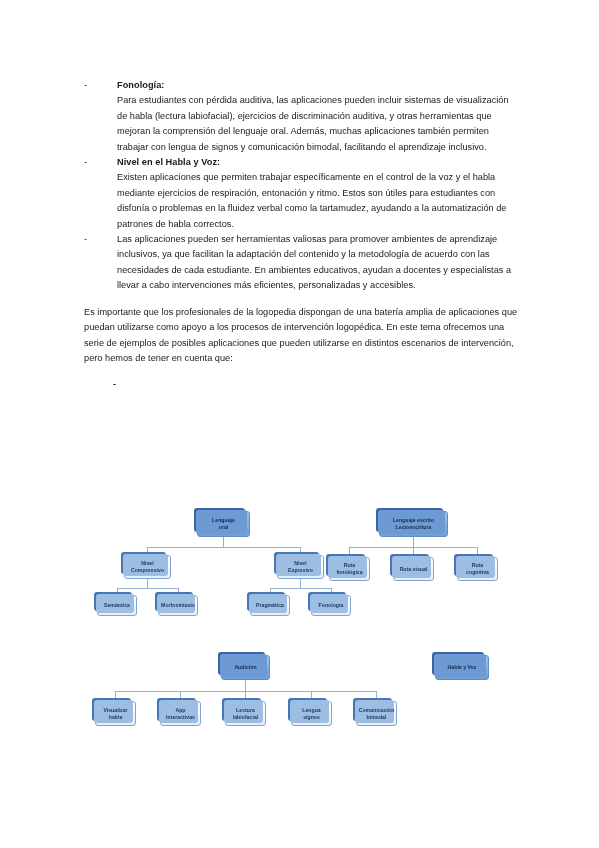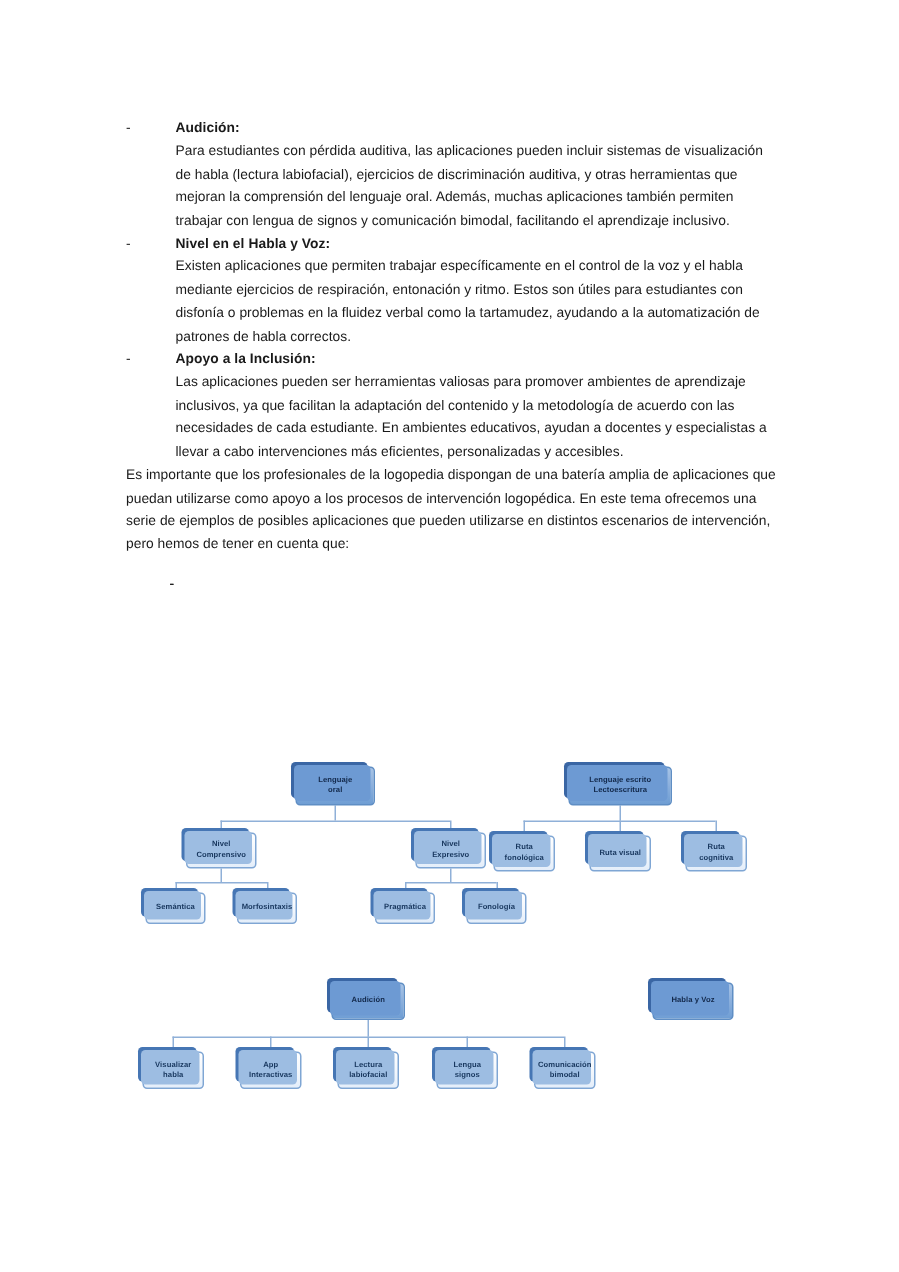--- a/index.html
+++ b/index.html
@@ -59,21 +59,21 @@
     line-height: 15.4px;
     letter-spacing: 0.02px;
     text-align: left;
   }
   .para {
     font-size: 9.2px;
     line-height: 15.4px;
     letter-spacing: 0.02px;
     margin: 0;
   }
-  .gap-top { }
+  .gap-top { margin-top: 11px; }
 
   .sub-list {
     margin: 0;
     padding: 0;
     list-style: none;
     margin-top: 11px;
   }
   .sub-item {
     position: relative;
     padding-left: 55px;
@@ -162,33 +162,32 @@
 <body>
 
 <div class="page">
 
   <div class="content">
 
     <ul class="bullet-list">
 
       <li class="bullet-item">
         <span class="dash">-</span>
-        <div class="bullet-head">Audición:</div>
+        <div class="bullet-head">Fonología:</div>
         <div class="bullet-body">Para estudiantes con pérdida auditiva, las aplicaciones pueden incluir sistemas de visualización de habla (lectura labiofacial), ejercicios de discriminación auditiva, y otras herramientas que mejoran la comprensión del lenguaje oral. Además, muchas aplicaciones también permiten trabajar con lengua de signos y comunicación bimodal, facilitando el aprendizaje inclusivo.</div>
       </li>
 
       <li class="bullet-item">
         <span class="dash">-</span>
         <div class="bullet-head">Nivel en el Habla y Voz:</div>
         <div class="bullet-body">Existen aplicaciones que permiten trabajar específicamente en el control de la voz y el habla mediante ejercicios de respiración, entonación y ritmo. Estos son útiles para estudiantes con disfonía o problemas en la fluidez verbal como la tartamudez, ayudando a la automatización de patrones de habla correctos.</div>
       </li>
 
       <li class="bullet-item">
         <span class="dash">-</span>
-        <div class="bullet-head">Apoyo a la Inclusión:</div>
         <div class="bullet-body">Las aplicaciones pueden ser herramientas valiosas para promover ambientes de aprendizaje inclusivos, ya que facilitan la adaptación del contenido y la metodología de acuerdo con las necesidades de cada estudiante. En ambientes educativos, ayudan a docentes y especialistas a llevar a cabo intervenciones más eficientes, personalizadas y accesibles.</div>
       </li>
 
     </ul>
 
     <p class="para gap-top">Es importante que los profesionales de la logopedia dispongan de una batería amplia de aplicaciones que puedan utilizarse como apoyo a los procesos de intervención logopédica. En este tema ofrecemos una serie de ejemplos de posibles aplicaciones que pueden utilizarse en distintos escenarios de intervención, pero hemos de tener en cuenta que:</p>
 
     <ul class="sub-list">
       <li class="sub-item">
         <span class="dash">-</span>

